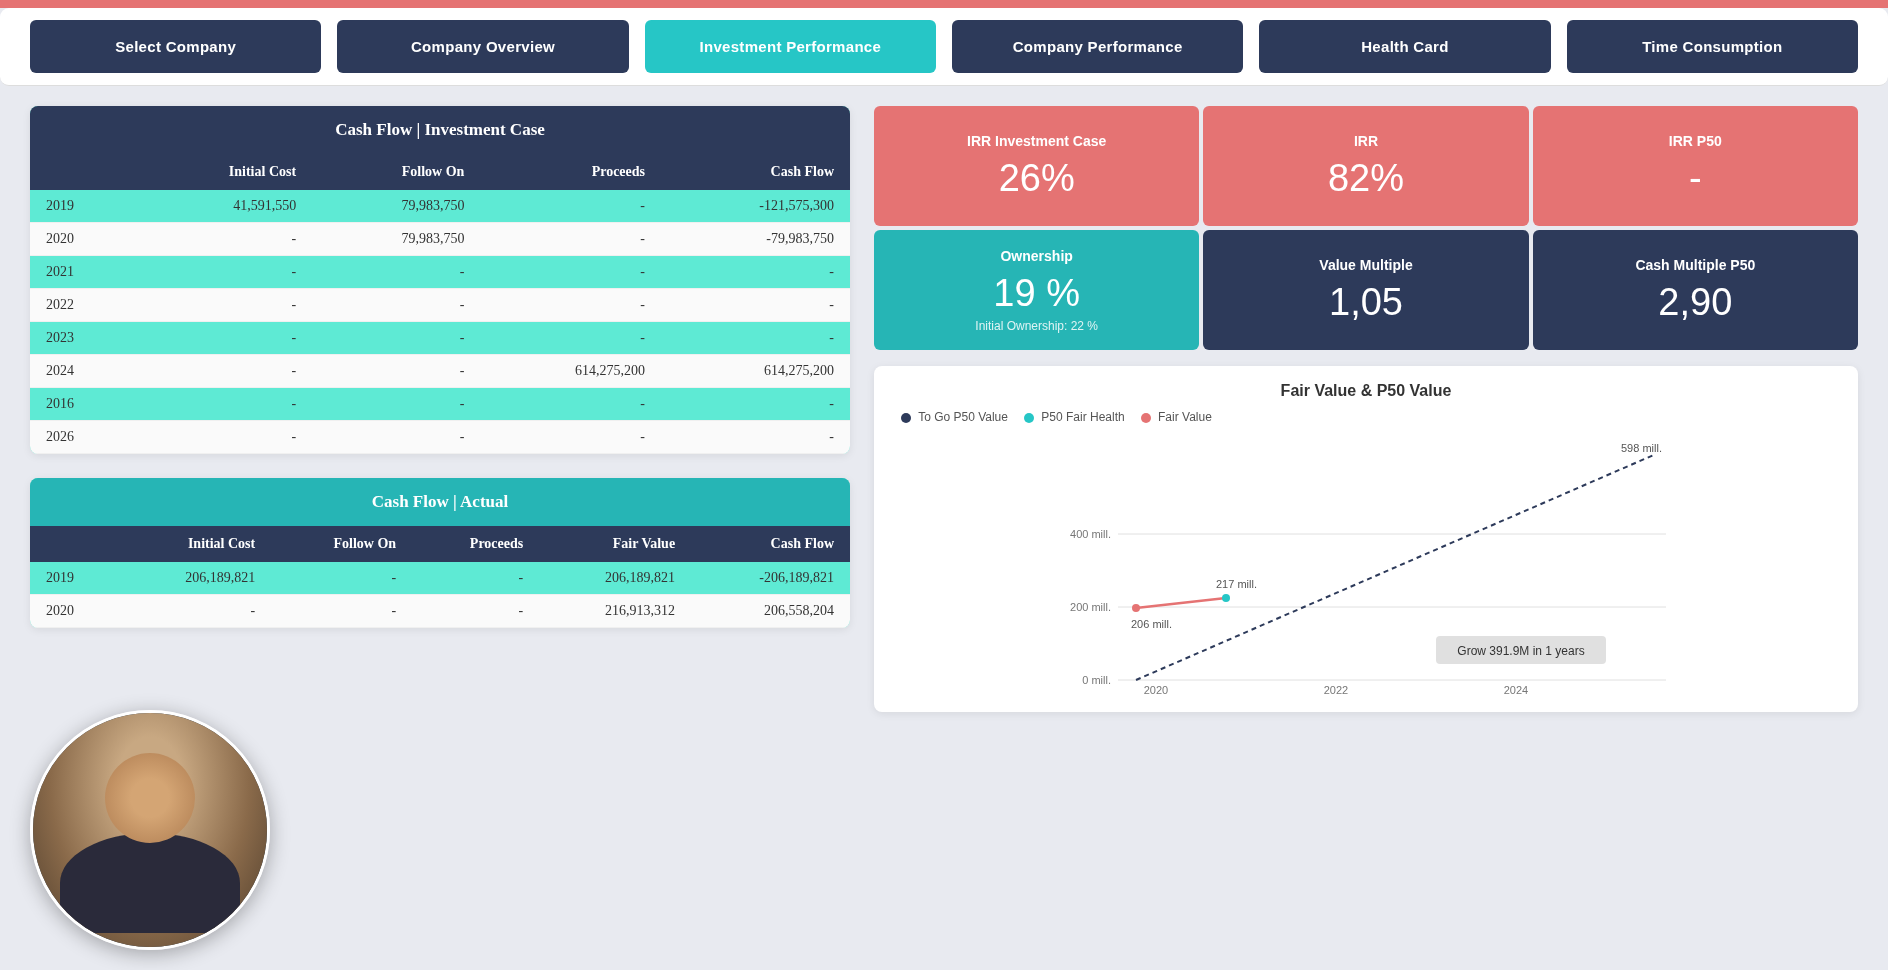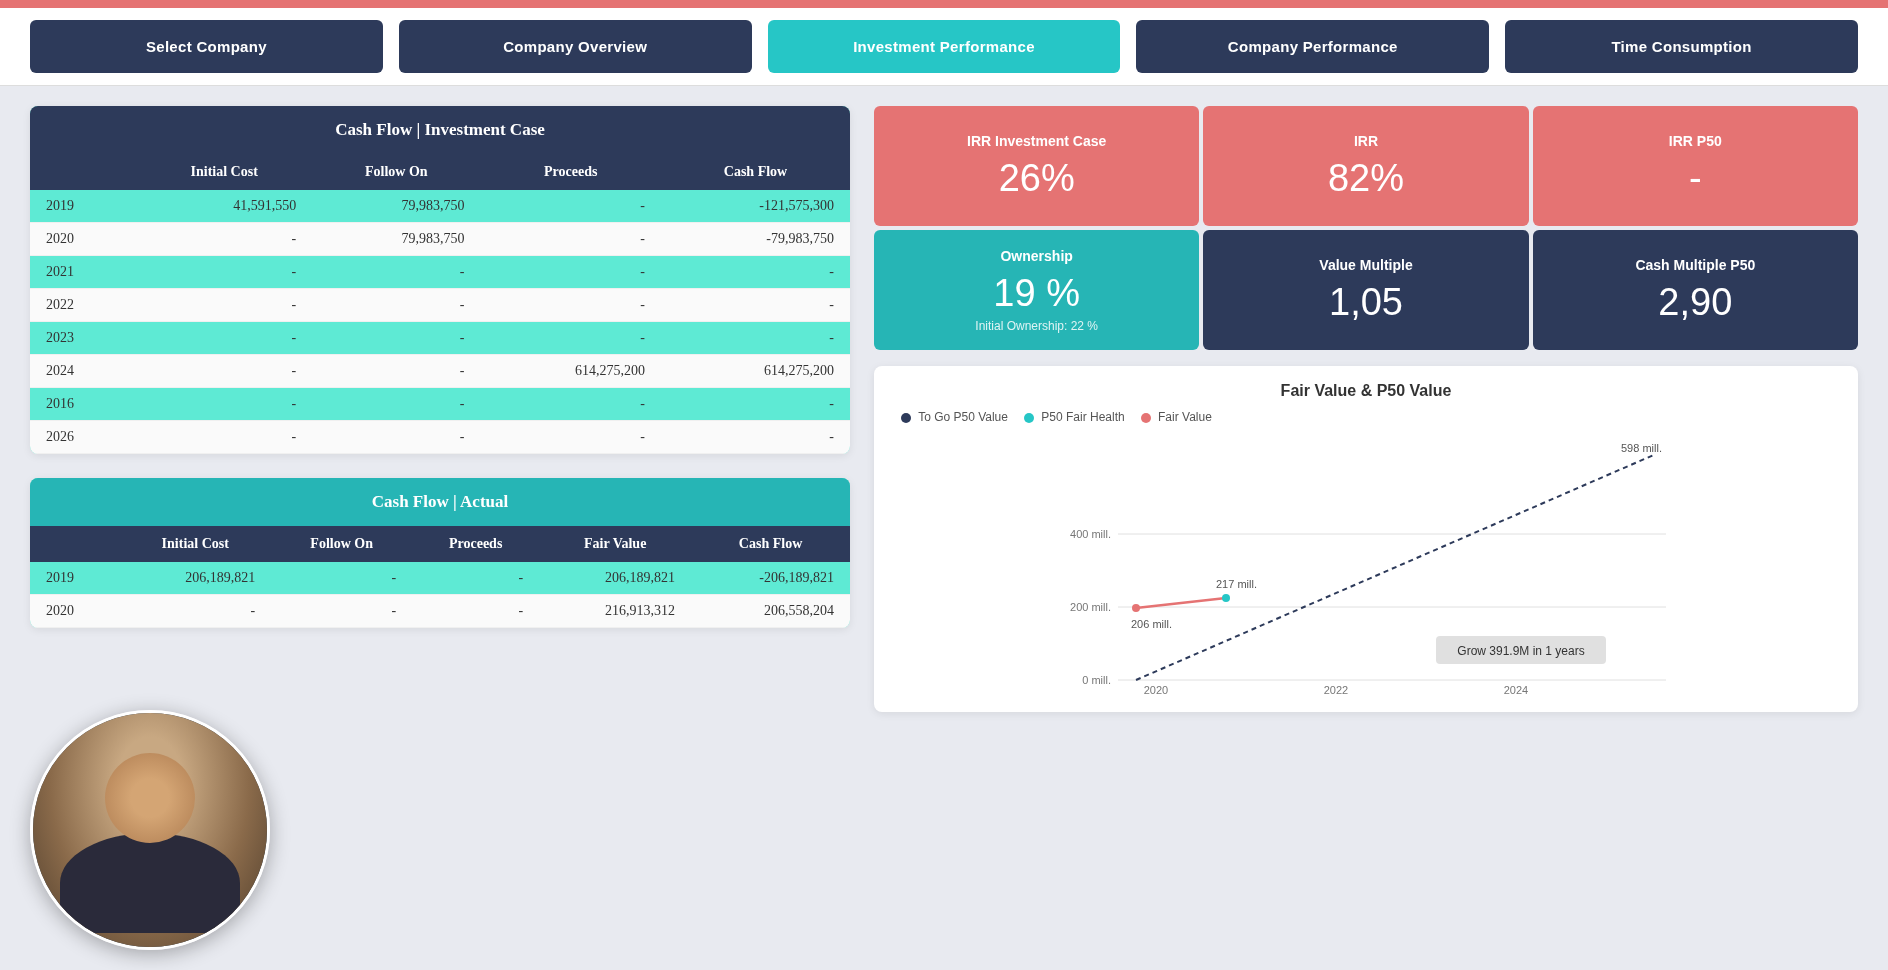--- a/index.html
+++ b/index.html
@@ -18,20 +18,21 @@
     }
 
     
     .nav-bar {
       background: #fff;
       display: flex;
       align-items: center;
       padding: 12px 30px;
       gap: 16px;
       border-bottom: 1px solid #ddd;
+      border-radius: 9px;
     }
     .nav-btn {
       flex: 1;
       padding: 18px 10px;
       border: none;
       border-radius: 6px;
       font-size: 15px;
       font-weight: 600;
       cursor: pointer;
       background: #2d3a5a;
@@ -80,20 +81,21 @@
       width: 100%;
       border-collapse: collapse;
       font-size: 14px;
     }
     thead tr {
       background: #2d3a5a;
       color: #fff;
     }
     thead th {
       padding: 10px 16px;
+      text-align: right;
       font-weight: 600;
     }
     thead th:first-child { text-align: left; }
 
     tbody tr {
       border-bottom: 1px solid #f0f0f0;
       color: #333;
     }
     tbody tr:nth-child(even) { background: #fafafa; }
     tbody td {
@@ -227,20 +229,21 @@
 </head>
 <body>
 
 <div class="top-banner"></div>
 
 <nav class="nav-bar">
   <button class="nav-btn">Select Company</button>
   <button class="nav-btn">Company Overview</button>
   <button class="nav-btn active">Investment Performance</button>
   <button class="nav-btn">Company Performance</button>
+  <button class="nav-btn">Health Card</button>
   <button class="nav-btn">Time Consumption</button>
 </nav>
 
 <div class="main-content">
 
   <div class="left-panel">
 
     <div class="table-card">
       <div class="table-header dark">Cash Flow | Investment Case</div>
       <table>

